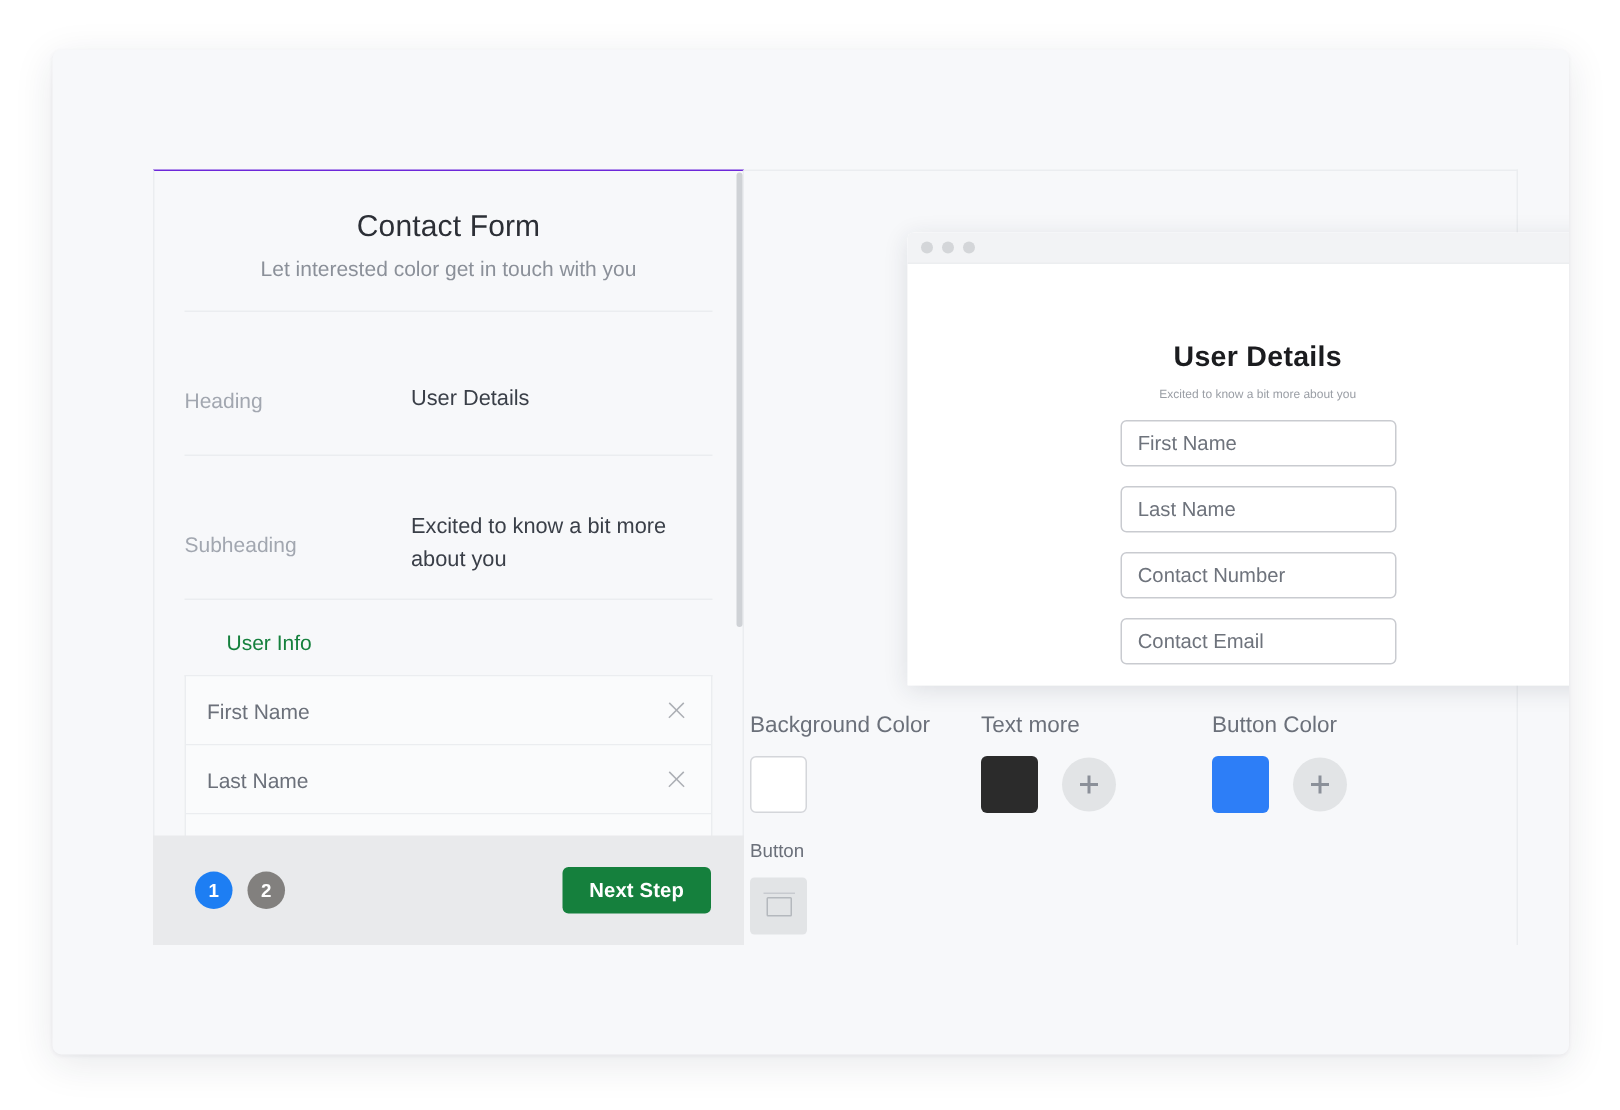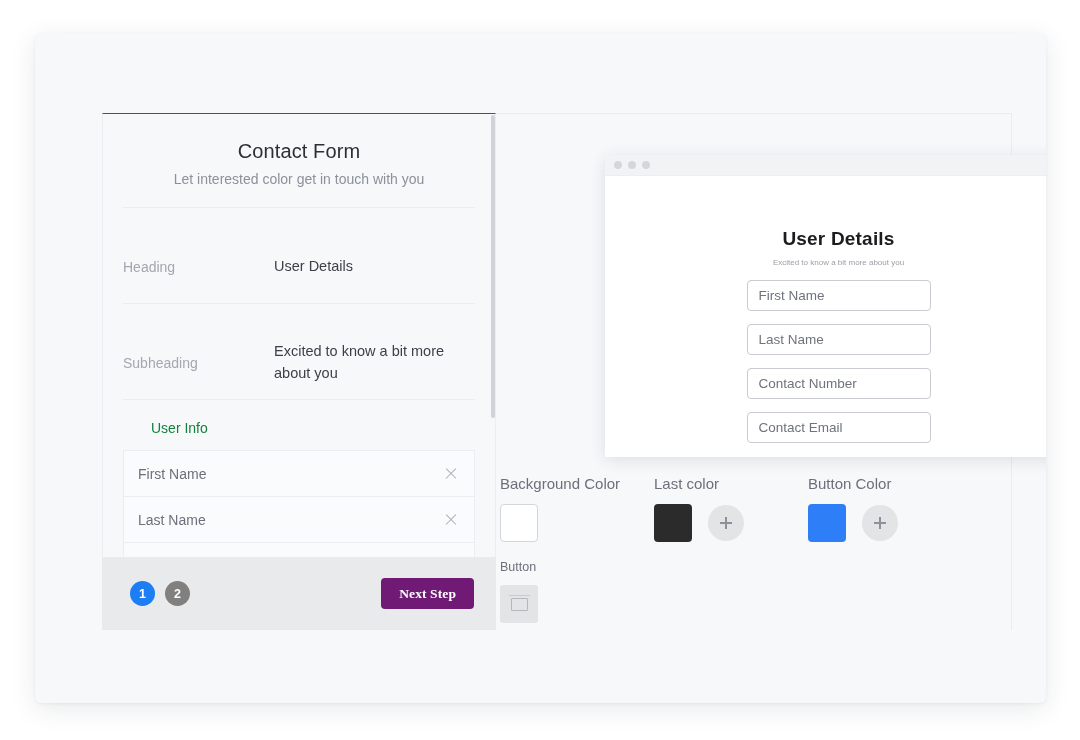--- a/index.html
+++ b/index.html
@@ -399,21 +399,21 @@
         <div class="item-row"></div>
       </div>
 
     </div>
 
     <div class="editor-footer">
       <div class="steps">
         <div class="step-dot active" style="background: rgb(29, 126, 243);">1</div>
         <div class="step-dot inactive" style="background: rgb(130, 128, 126);">2</div>
       </div>
-      <button class="next-btn" style="background: #701a75; font-family: Liberation Serif, serif;">Next Step</button>
+      <button class="next-btn" style="background: #15803d;">Next Step</button>
     </div>
 
     <div class="pane-scrollbar"></div>
 
     <div class="preview-pane">
 
       <div class="browser-window">
         <div class="browser-titlebar">
           <span class="win-dot"></span>
           <span class="win-dot"></span>
@@ -447,21 +447,21 @@
 
           <div class="padding-block">
             <div class="padding-label">Button</div>
             <div class="padding-btn">
               <span class="padding-glyph"></span>
             </div>
           </div>
         </div>
 
         <div class="ctrl-col-text">
-          <div class="ctrl-label">Last color</div>
+          <div class="ctrl-label">Text more</div>
           <div class="swatch-row">
             <div class="swatch" style="background:#2b2b2b"></div>
             <div class="add-color"></div>
           </div>
         </div>
 
         <div class="ctrl-col-btn">
           <div class="ctrl-label">Button Color</div>
           <div class="swatch-row">
             <div class="swatch" style="background:#2d7ef7"></div>

